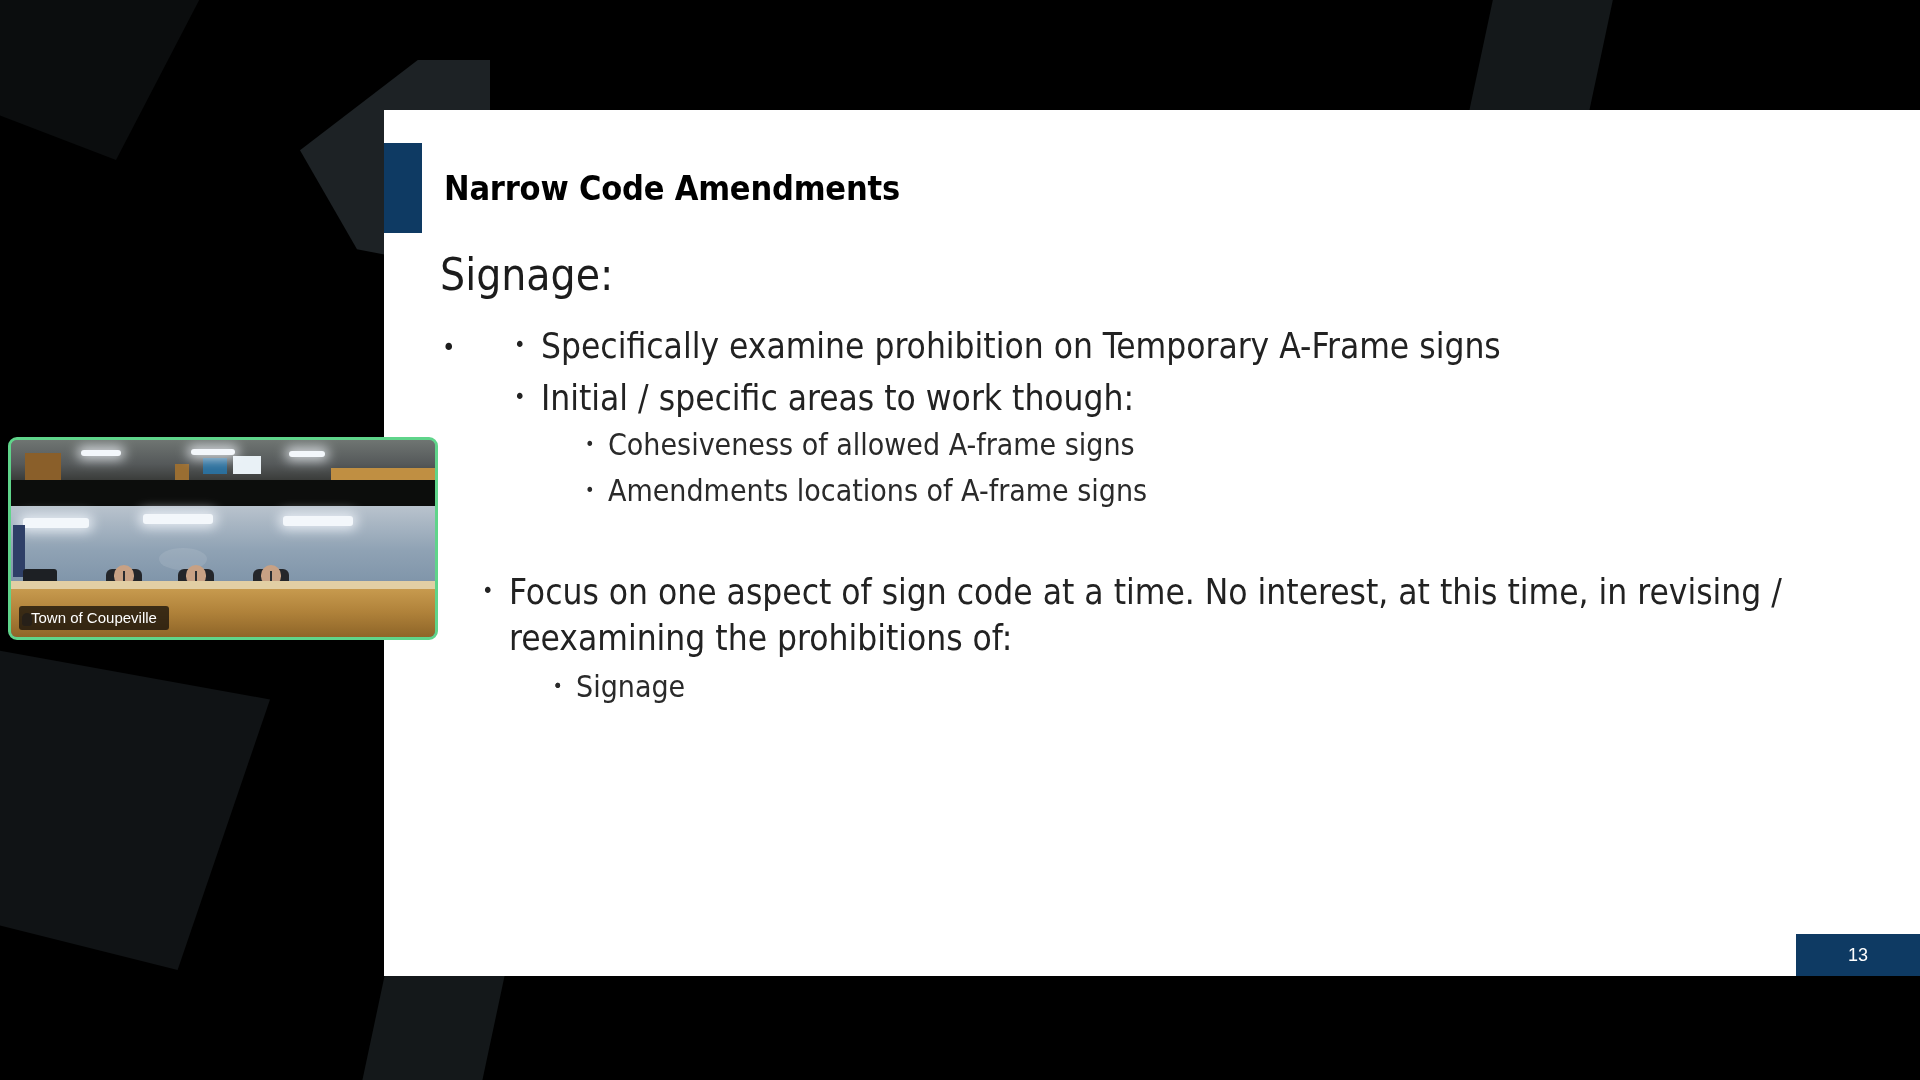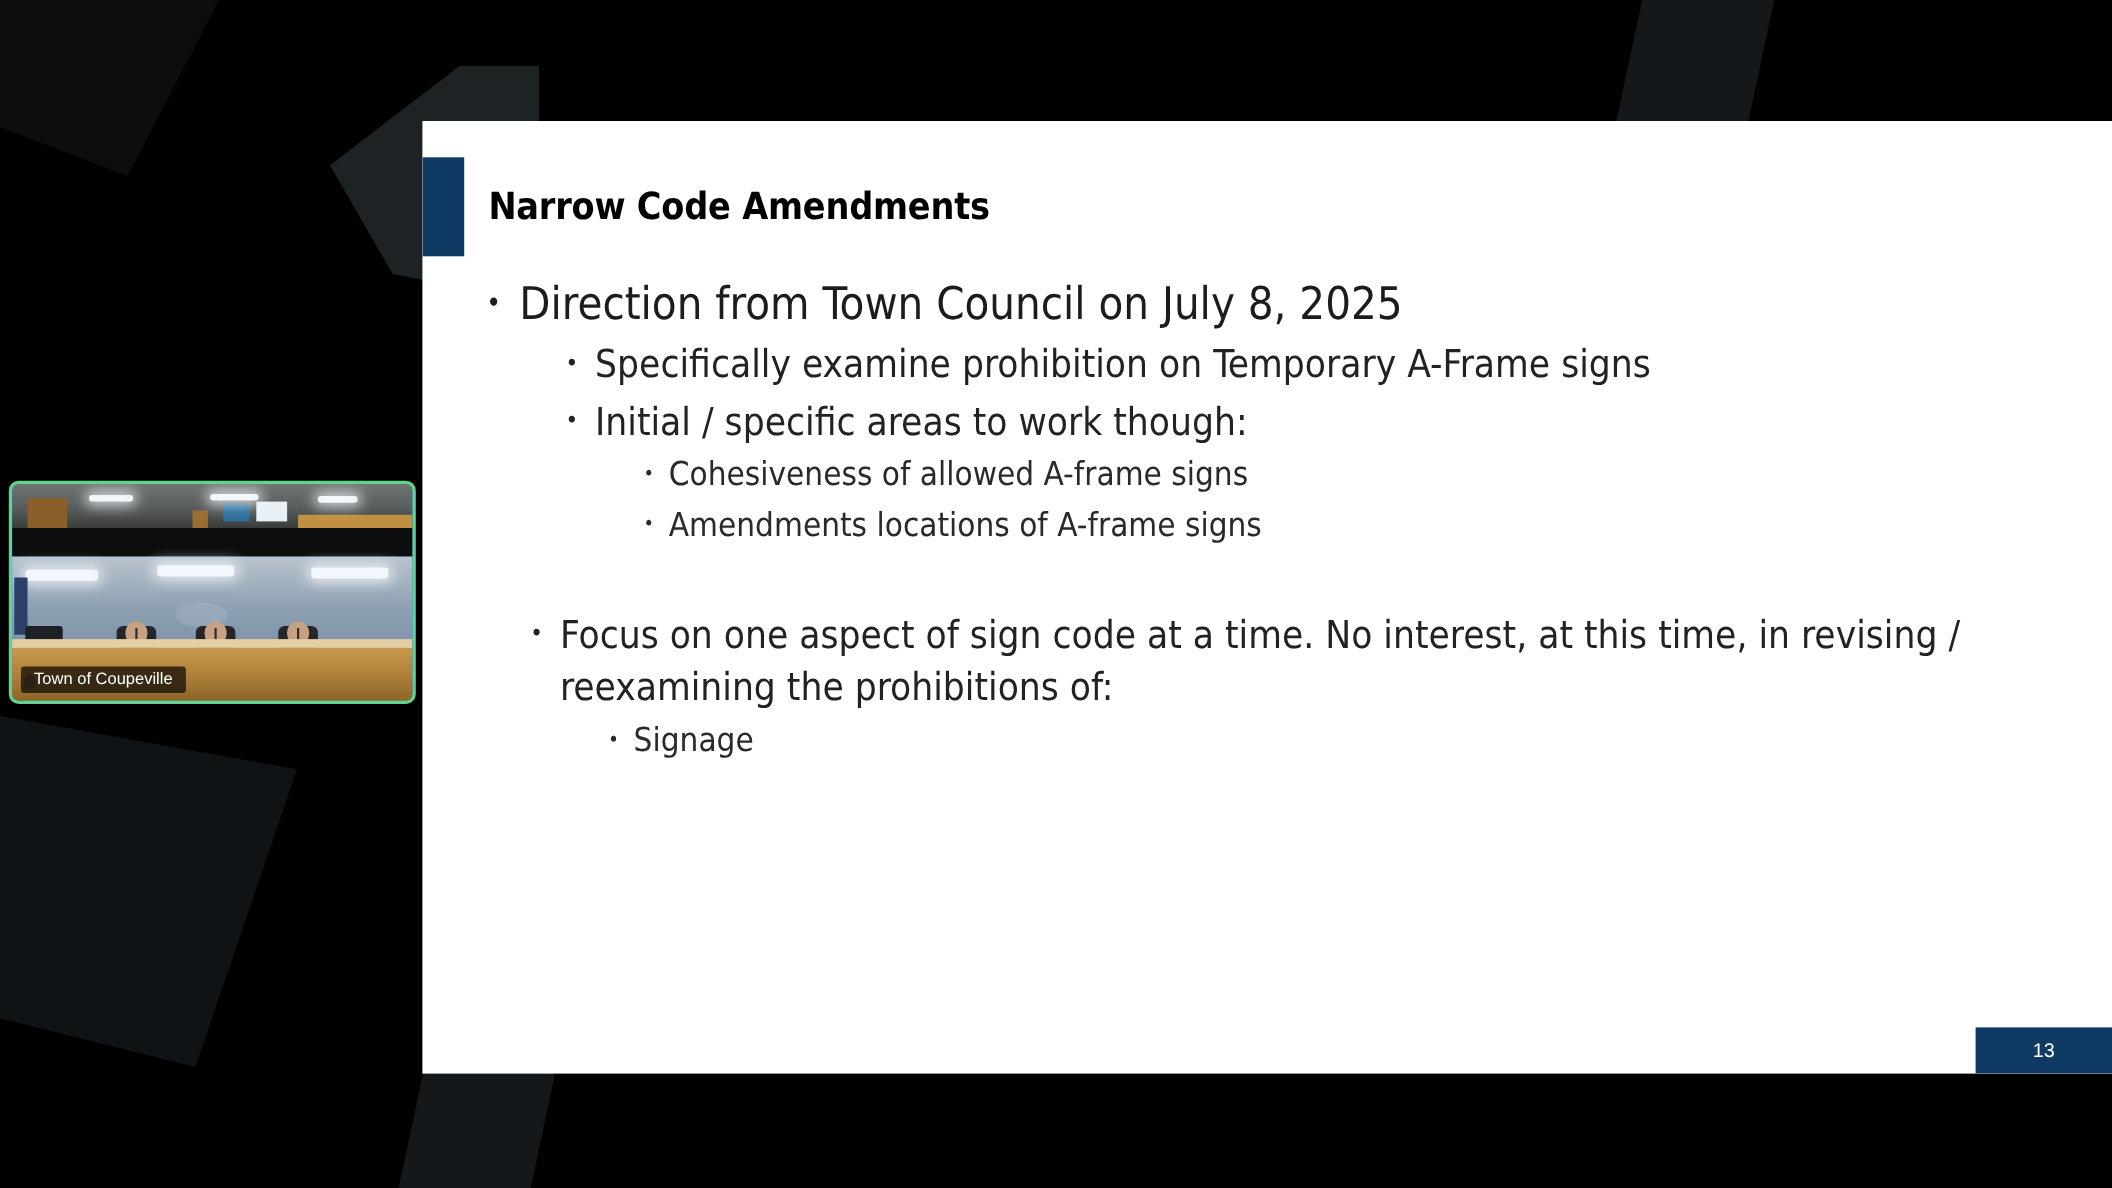--- a/index.html
+++ b/index.html
@@ -201,27 +201,27 @@
     display: flex;
     align-items: center;
     justify-content: center;
   }
 
   
   #video-tile {
     position: absolute;
     left: 8px;
     top: 437px;
-    width: 370px;
+    width: 430px;
     height: 203px;
     border: 3px solid #5fd48a;
     border-radius: 9px;
     overflow: hidden;
     box-sizing: border-box;
-    background: #3b82f6;
+    background: #737373;
   }
   #video-frame {
     position: absolute;
     inset: 0;
     overflow: hidden;
   }
   
   .vid-ceiling {
     position: absolute;
     left: 0; top: 0; right: 0; height: 40px;
@@ -370,25 +370,25 @@
 
 <div id="slide">
 
   <div id="title-row">
     <div id="title-accent-bar"></div>
     <div id="slide-title">Narrow Code Amendments</div>
   </div>
 
   <div id="slide-body">
 
+    <p class="lead">Signage:</p>
 
     <ul class="lvl1">
       <li>
         <span class="bullet-dot">•</span>
-        <span>Direction from Town Council on July 8, 2025</span>
 
         <ul class="lvl2">
           <li>
             <span class="bullet-dot">•</span>
             <span>Specifically examine prohibition on Temporary A-Frame signs</span>
           </li>
           <li>
             <span class="bullet-dot">•</span>
             <span>Initial / specific areas to work though:</span>
 

